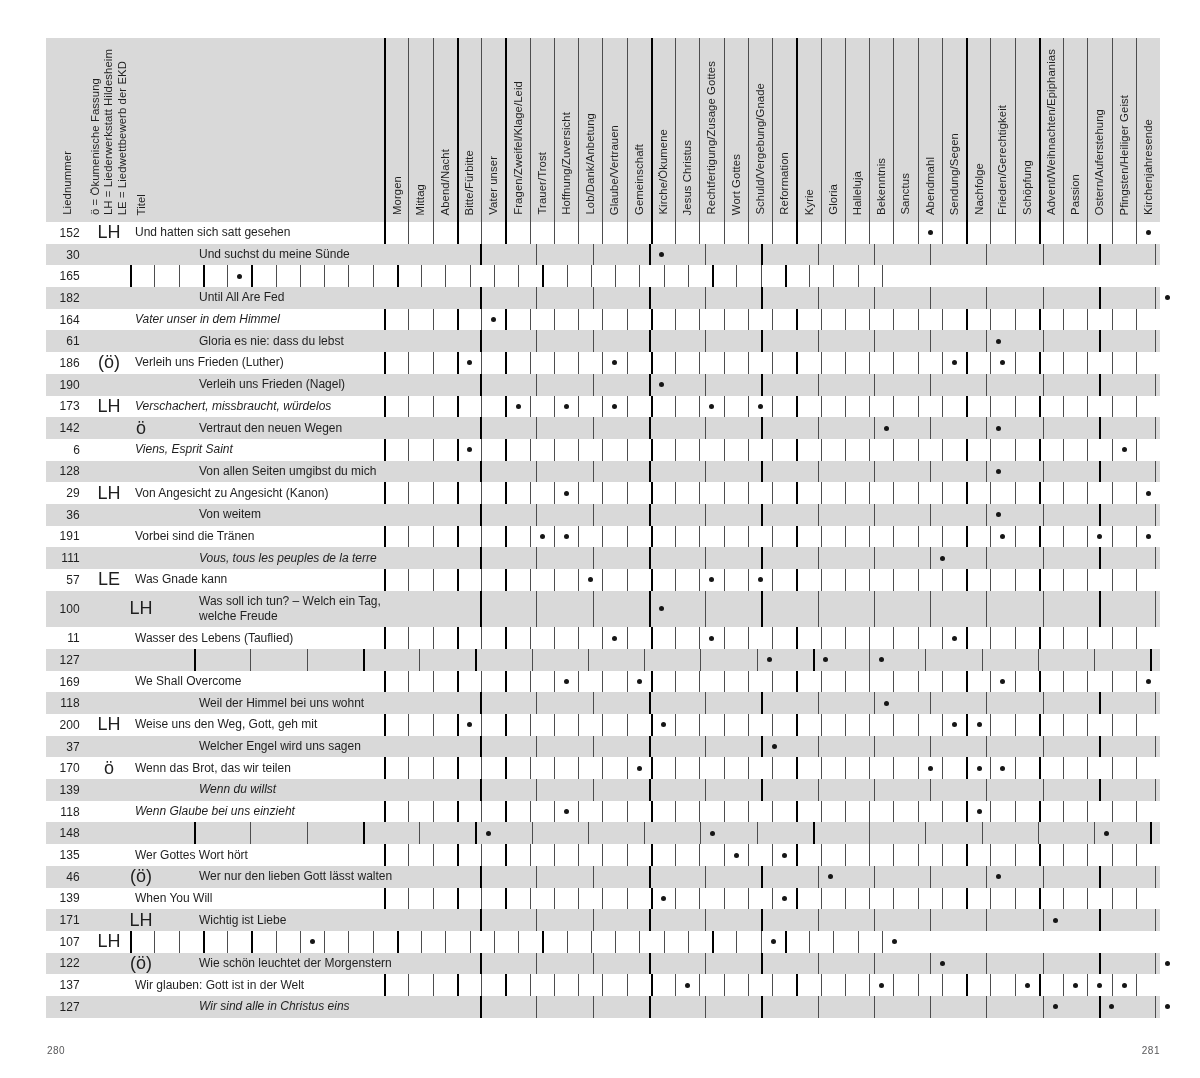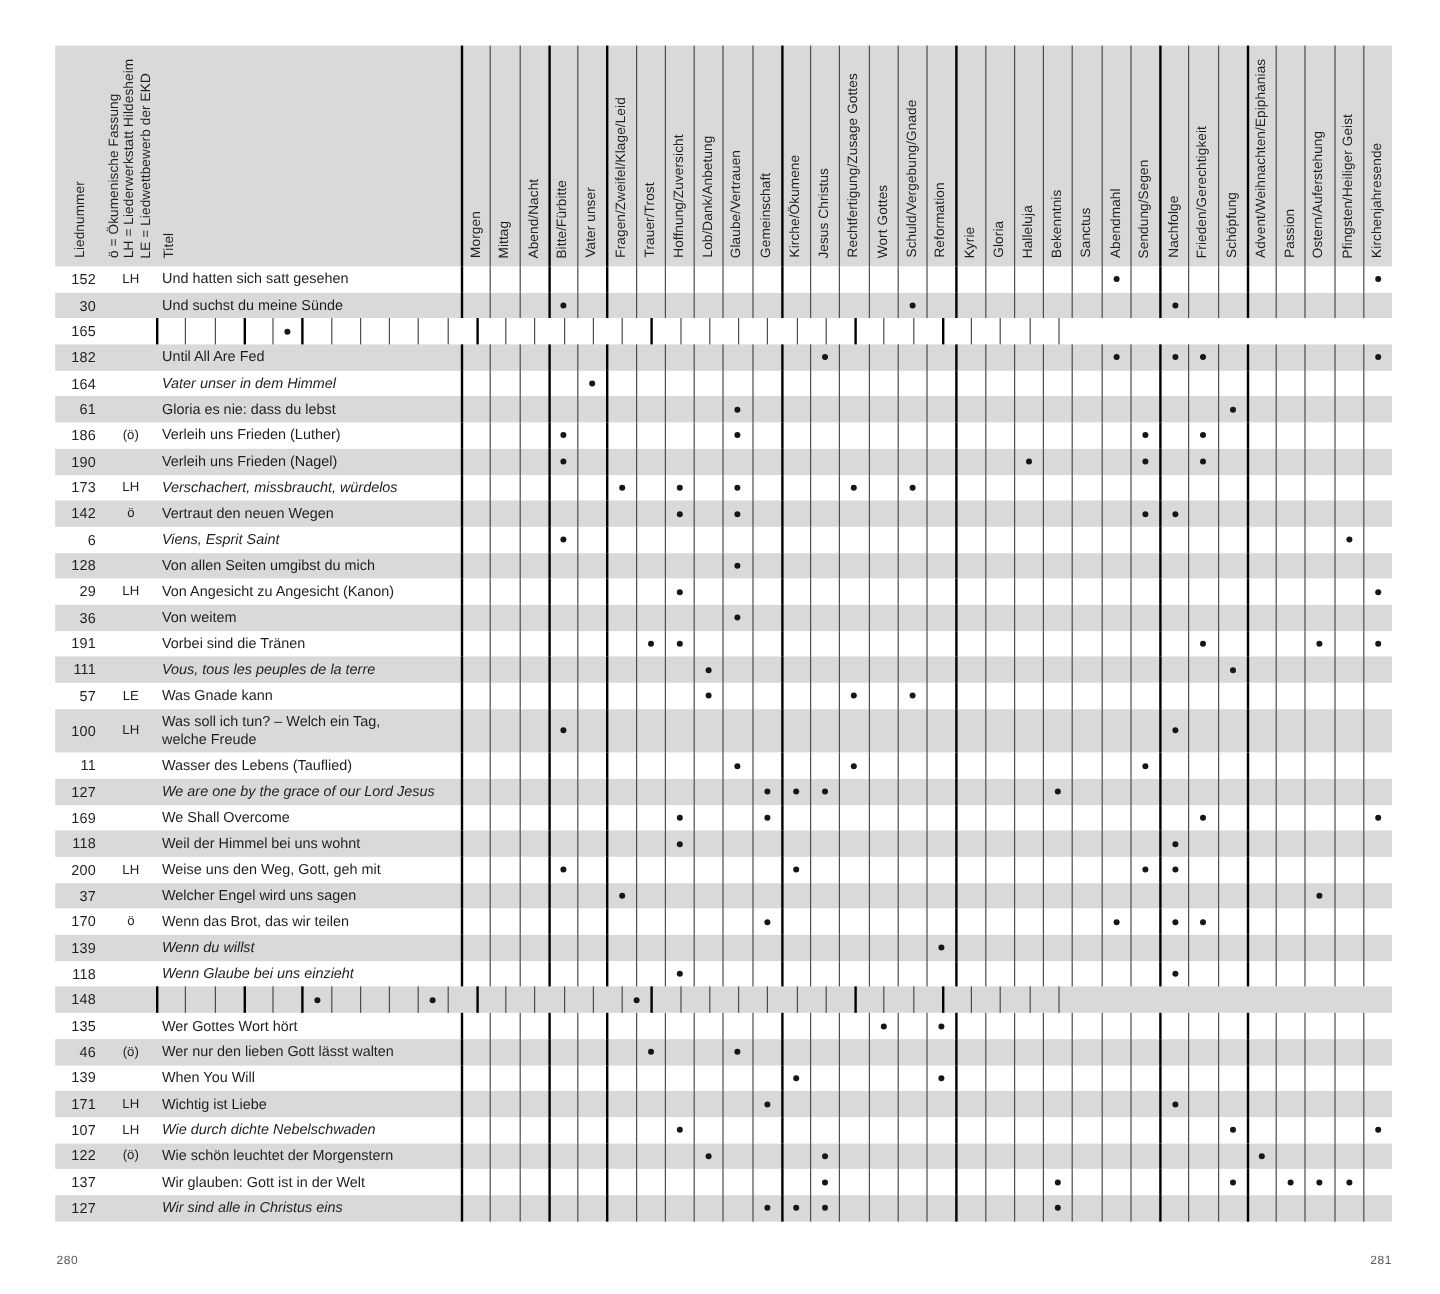--- a/index.html
+++ b/index.html
@@ -26,24 +26,24 @@
   .hc.cat.group{border-left:2px solid var(--grid-thick);}
   .vlabel{writing-mode:vertical-rl;transform:rotate(180deg);white-space:nowrap;
           font-size:11.3px;line-height:13px;letter-spacing:0.1px;}
   .hc-num .vlabel,.hc-titel .vlabel{padding-top:7px;} 
   .legend-wrap{display:flex;align-items:flex-end;}
   .legend-wrap .vlabel{line-height:13.5px;padding-top:7px;}
 
   
   .body-row{display:flex;height:21.7px;}
   .body-row.tall{height:36.6px;}
-  .body-row.striped{background:var(--stripe);}
+  .body-row.striped{background:var(--stripe);gap:32px;}
   .bc{box-sizing:border-box;flex:none;display:flex;align-items:center;font-size:12px;}
   .bc-num{width:42px;justify-content:flex-end;padding-right:8px;letter-spacing:0.2px;}
-  .bc-code{width:42px;justify-content:center;font-size:11px;}
+  .bc-code{width:42px;justify-content:center;font-size:18px;}
   .bc-titel{width:254px;padding-left:5px;white-space:pre-line;line-height:15px;}
   .bc-titel.italic{font-style:italic;}
   .bc.cat{width:24.25px;justify-content:center;border-left:1px solid var(--grid-thin);}
   .bc.cat.group{border-left:2px solid var(--grid-thick);}
   .dot{width:5px;height:5px;border-radius:50%;background:var(--dot);display:block;}
 
   
   .pagenum{position:absolute;top:1045px;font-size:10px;color:var(--pagenum);letter-spacing:0.5px;}
   .pagenum.left{left:47px;}
   .pagenum.right{right:40px;margin-left:48px;}
@@ -971,21 +971,20 @@
           <div class="bc cat"></div>
           <div class="bc cat group"></div>
           <div class="bc cat"></div>
           <div class="bc cat"></div>
           <div class="bc cat"></div>
           <div class="bc cat"></div>
         </div>
         <div class="body-row striped">
           <div class="bc bc-num">127</div>
           <div class="bc bc-code"></div>
-          <div class="bc bc-titel italic">We are one by the grace of our Lord Jesus</div>
           <div class="bc cat group"></div>
           <div class="bc cat"></div>
           <div class="bc cat"></div>
           <div class="bc cat group"></div>
           <div class="bc cat"></div>
           <div class="bc cat group"></div>
           <div class="bc cat"></div>
           <div class="bc cat"></div>
           <div class="bc cat"></div>
           <div class="bc cat"></div>
@@ -1519,21 +1518,20 @@
           <div class="bc cat"></div>
           <div class="bc cat group"></div>
           <div class="bc cat"></div>
           <div class="bc cat"></div>
           <div class="bc cat"></div>
           <div class="bc cat"></div>
         </div>
         <div class="body-row">
           <div class="bc bc-num">107</div>
           <div class="bc bc-code">LH</div>
-          <div class="bc bc-titel italic">Wie durch dichte Nebelschwaden</div>
           <div class="bc cat group"></div>
           <div class="bc cat"></div>
           <div class="bc cat"></div>
           <div class="bc cat group"></div>
           <div class="bc cat"></div>
           <div class="bc cat group"></div>
           <div class="bc cat"></div>
           <div class="bc cat">
             <span class="dot"></span>
           </div>

